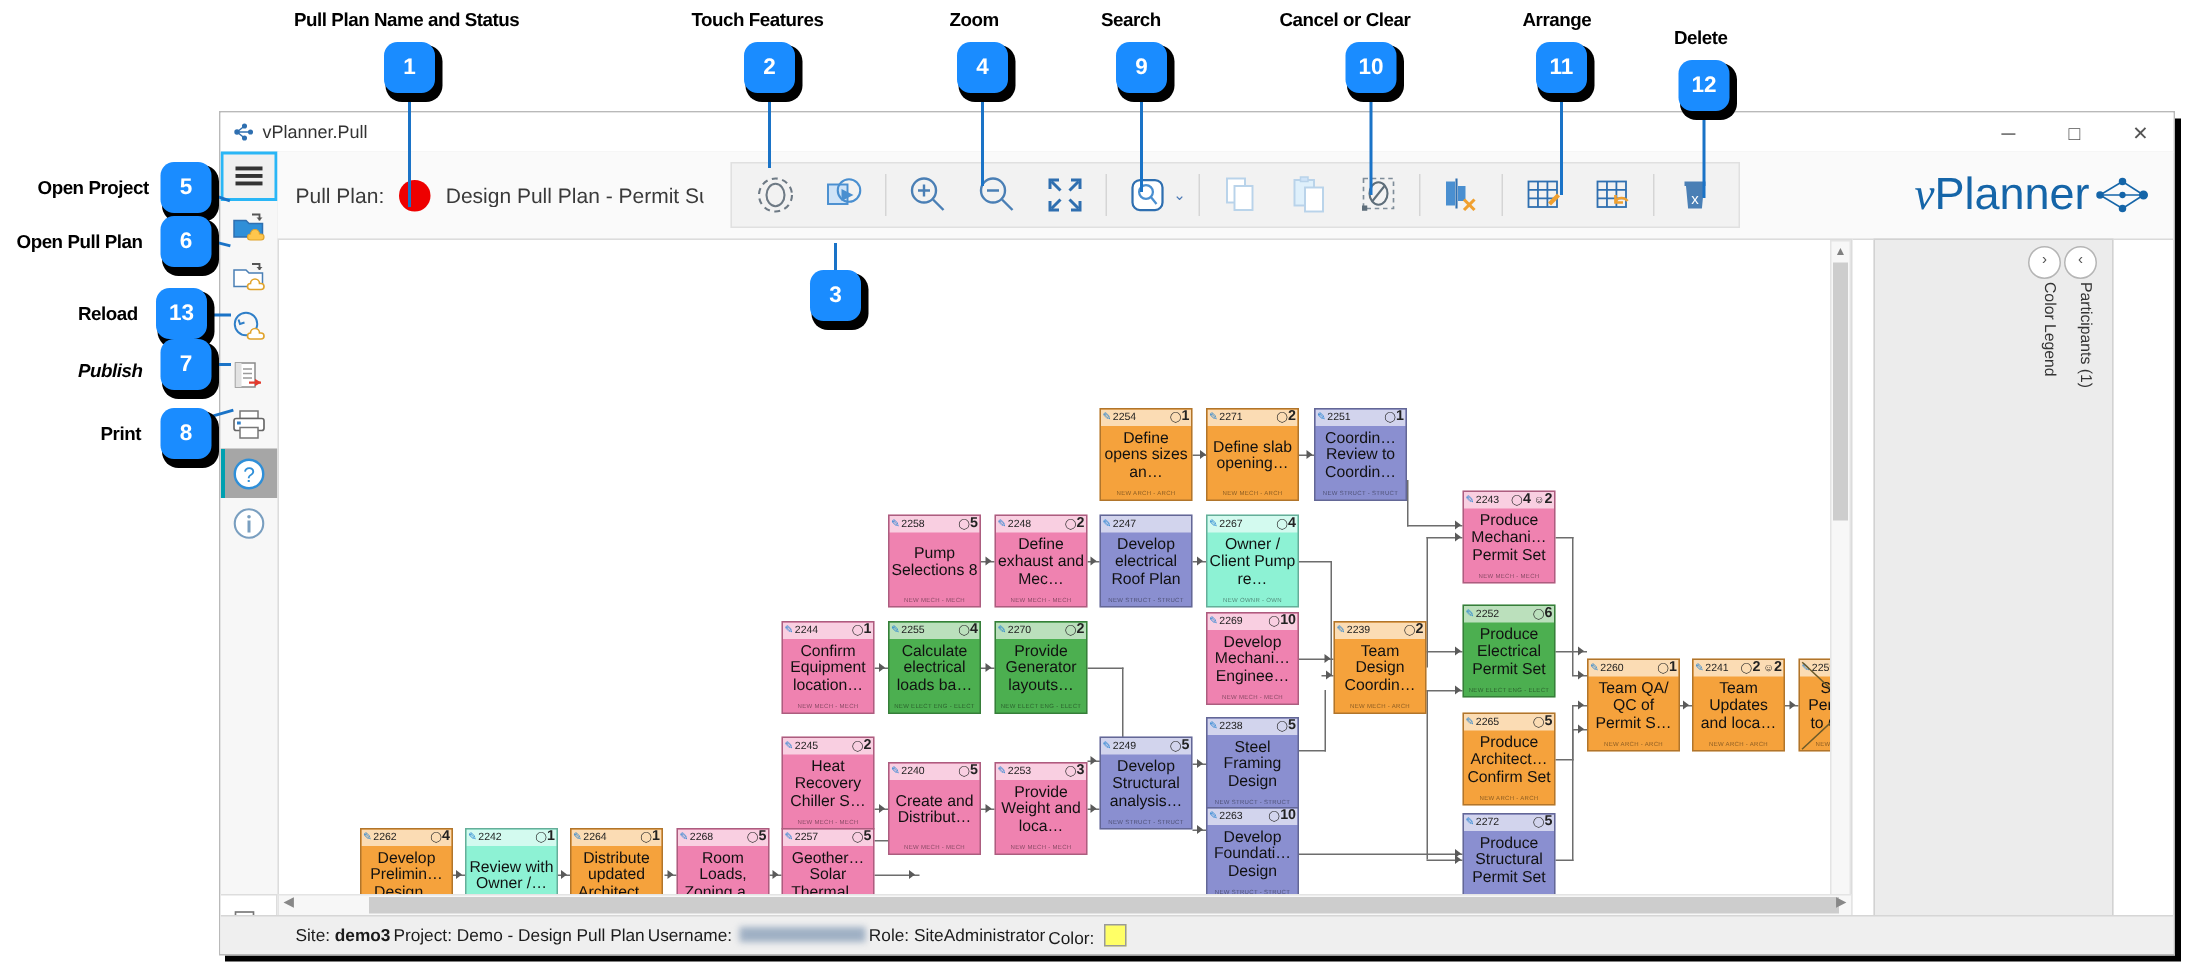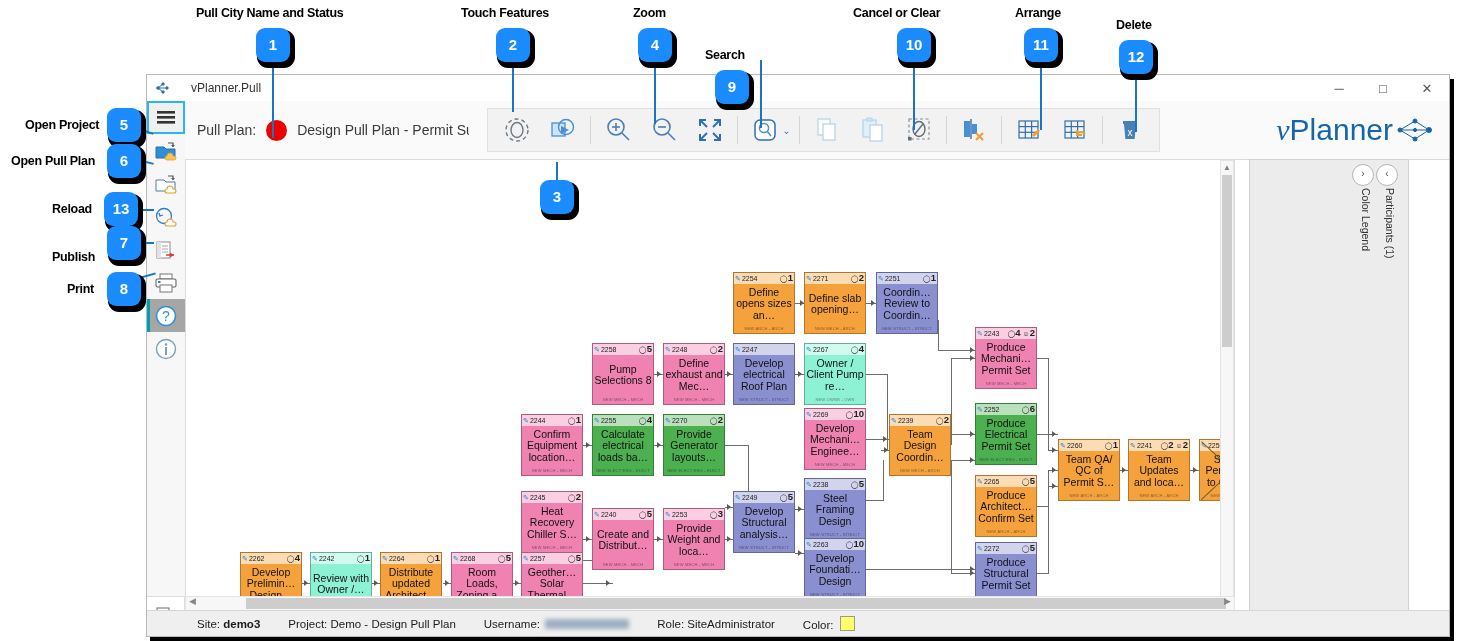--- a/index.html
+++ b/index.html
@@ -28,21 +28,21 @@
 
   
   #app-window{
     position:absolute;left:146px;top:74px;width:1302px;height:561px;
     background:#fff;border:1px solid #b9b9b9;
     box-shadow:4px 5px 0 0 #000;
     overflow:hidden;
   }
   #titlebar{
     height:26px;background:#fff;border-bottom:1px solid #e7e7e7;
-    display:flex;align-items:center;gap:16px;
+    display:flex;align-items:center;
   }
   #titlebar .tb-title{font-size:12px;color:#333;margin-left:6px;}
   .wincontrols{margin-left:auto;display:flex;}
   .wincontrols div{
     width:44px;height:26px;display:flex;align-items:center;justify-content:center;
     font-size:13px;color:#555;
   }
 
   
   #leftrail{
@@ -140,21 +140,21 @@
     border:1px solid #b5b5b5;background:#fff;color:#555;
     font-size:10px;line-height:18px;text-align:center;
   }
 
   
   #statusbar{
     position:absolute;left:0;bottom:0;width:1302px;height:25px;
     background:#efefef;border-top:1px solid #d6d6d6;
     display:flex;align-items:center;font-size:11.5px;color:#1b1b1b;
   }
-  #statusbar .sb-item{margin-left:28px;white-space:nowrap;}
+  #statusbar .sb-item{margin-left:2px;white-space:nowrap;}
   #statusbar .sb-item b{font-weight:normal;}
   .blurred{
     display:inline-block;width:84px;height:10px;background:#9fb0c4;
     filter:blur(2.2px);vertical-align:-1px;margin-left:2px;
   }
   #user-color{display:inline-block;width:13px;height:13px;background:#ffff66;
     border:1px solid #999;vertical-align:-2px;margin-left:3px;}
   #exit-btn{
     position:absolute;left:0;bottom:0;width:38px;height:40px;
     background:#fff;border-top:1px solid #ddd;border-right:1px solid #ddd;
@@ -164,21 +164,21 @@
   #hscroll{position:absolute;left:38px;bottom:25px;width:1050px;height:15px;
     background:#f7f7f7;border:1px solid #e4e4e4;box-sizing:border-box;}
 </style>
 </head>
 <body>
 
 <div>
 
   <div class="leader" style="left:272px;top:60px;width:1.5px;height:78px;"></div>
   <div class="callout" style="left:256px;top:28px;">
-    <div class="clabel" style="left:-60px;top:-22px;">Pull City Name and Status</div>
+    <div class="clabel" style="left:-60px;top:-22px;">Pull Plan Name and Status</div>
     <div class="bubble">1</div>
   </div>
 
   <div class="leader" style="left:512px;top:60px;width:1.5px;height:52px;"></div>
   <div class="callout" style="left:496px;top:28px;">
     <div class="clabel" style="left:-35px;top:-22px;">Touch Features</div>
     <div class="bubble">2</div>
   </div>
 
   <div class="leader" style="left:556px;top:162px;width:1.5px;height:18px;"></div>
@@ -187,21 +187,21 @@
     <div class="clabel" style="left:-32px;top:38px;font-weight:normal;font-size:12px;">Annotations</div>
   </div>
 
   <div class="leader" style="left:654px;top:60px;width:1.5px;height:64px;"></div>
   <div class="callout" style="left:638px;top:28px;">
     <div class="clabel" style="left:-5px;top:-22px;">Zoom</div>
     <div class="bubble">4</div>
   </div>
 
   <div class="leader" style="left:760px;top:60px;width:1.5px;height:68px;"></div>
-  <div class="callout" style="left:715px;top:28px;margin-top:42px;">
+  <div class="callout" style="left:744px;top:28px;">
     <div class="clabel" style="left:-10px;top:-22px;">Search</div>
     <div class="bubble">9</div>
   </div>
 
   <div class="leader" style="left:913px;top:60px;width:1.5px;height:70px;"></div>
   <div class="callout" style="left:897px;top:28px;">
     <div class="clabel" style="left:-44px;top:-22px;">Cancel or Clear</div>
     <div class="bubble">10</div>
   </div>
 
@@ -230,21 +230,21 @@
   </div>
 
   <div class="leader" style="left:130px;top:209px;width:24px;height:1.5px;"></div>
   <div class="callout" style="left:104px;top:192px;">
     <div class="clabel" style="left:-52px;top:10px;">Reload</div>
     <div class="bubble">13</div>
   </div>
 
   <div class="leader" style="left:130px;top:242px;width:24px;height:1.5px;"></div>
   <div class="callout" style="left:107px;top:226px;">
-    <div class="clabel" style="left:-55px;top:24px;">Publish</div>
+    <div class="clabel" style="left:-55px;top:14px;font-style:italic;">Publish</div>
     <div class="bubble">7</div>
   </div>
 
   <div class="leader" style="left:130px;top:276px;width:26px;height:1.5px;transform:rotate(-16deg);"></div>
   <div class="callout" style="left:107px;top:272px;">
     <div class="clabel" style="left:-40px;top:10px;">Print</div>
     <div class="bubble">8</div>
   </div>
 </div>
 

